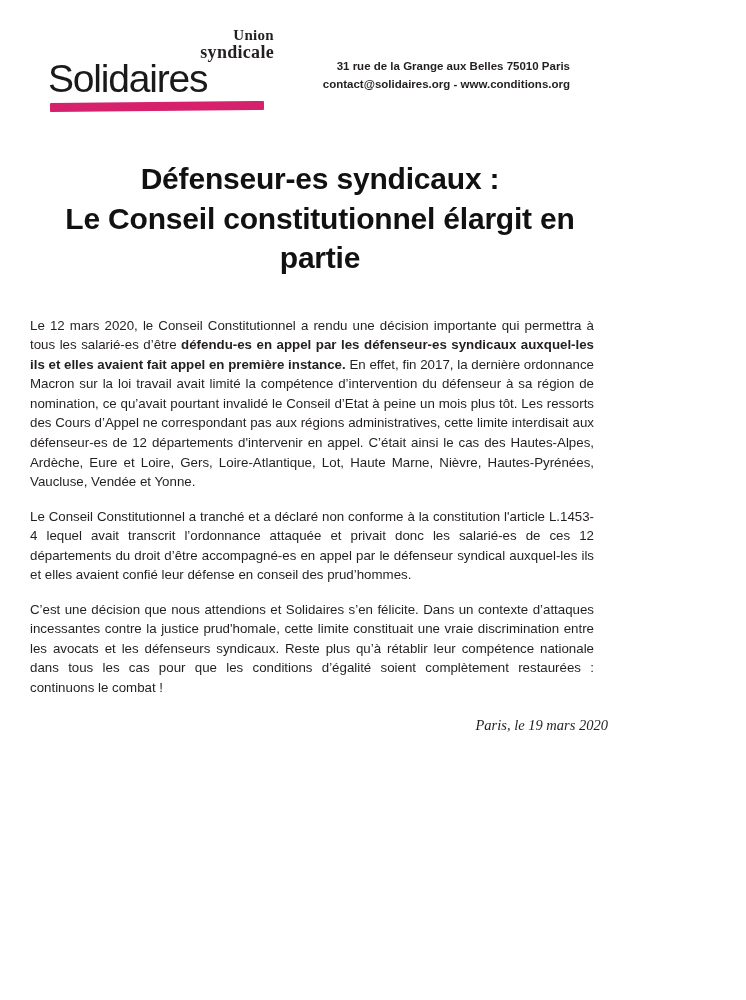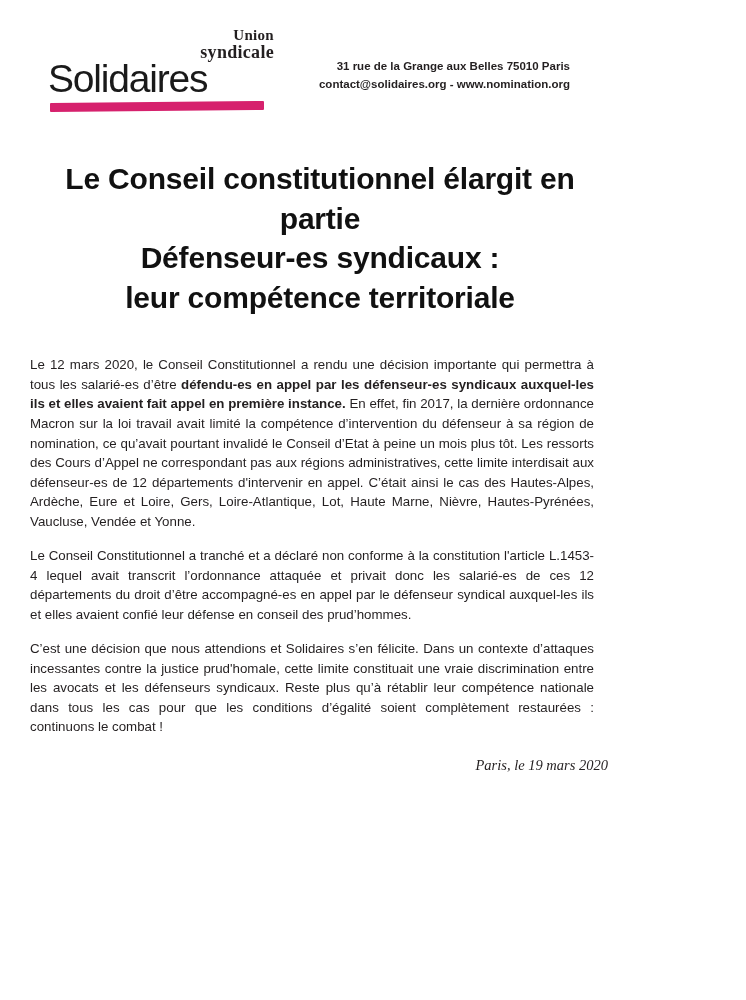--- a/index.html
+++ b/index.html
@@ -127,29 +127,28 @@
       <div class="logo-union">
         <span class="l1">Union</span>
         <span class="l2">syndicale</span>
       </div>
       <div class="logo-word">Solidaires</div>
       <div class="logo-underline"></div>
     </div>
 
     <div class="contact-block">
       <div>31 rue de la Grange aux Belles   75010 Paris</div>
-      <div>contact@solidaires.org   -   www.nomination.org</div>
+      <div>contact@solidaires.org   -   www.conditions.org</div>
     </div>
 
   </div>
 
   <div class="title">
+    <span class="tl">Défenseur-es syndicaux :</span>
     <span class="tl">Le Conseil constitutionnel élargit en partie</span>
-    <span class="tl">Défenseur-es syndicaux :</span>
-    <span class="tl">leur compétence territoriale</span>
   </div>
 
   <div class="body-text">
     <p><span>Le 12 mars 2020, le Conseil Constitutionnel a rendu une décision importante qui permettra à tous les salarié-es d’être </span><b>défendu-es en appel par les défenseur-es syndicaux auxquel-les ils et elles avaient fait appel en première instance.</b><span> En effet, fin 2017, la dernière ordonnance Macron sur la loi travail avait limité la compétence d’intervention du défenseur à sa région de nomination, ce qu’avait pourtant invalidé le Conseil d’Etat à peine un mois plus tôt. Les ressorts des Cours d’Appel ne correspondant pas aux régions administratives, cette limite interdisait aux défenseur-es de 12 départements d'intervenir en appel. C’était ainsi le cas des Hautes-Alpes, Ardèche, Eure et Loire, Gers, Loire-Atlantique, Lot, Haute Marne, Nièvre, Hautes-Pyrénées, Vaucluse, Vendée et Yonne.</span></p>
     <p>Le Conseil Constitutionnel a tranché et a déclaré non conforme à la constitution l'article L.1453-4 lequel avait transcrit l’ordonnance attaquée et privait donc les salarié-es de ces 12 départements du droit d’être accompagné-es en appel par le défenseur syndical auxquel-les ils et elles avaient confié leur défense en conseil des prud’hommes.</p>
     <p>C’est une décision que nous attendions et Solidaires s’en félicite. Dans un contexte d’attaques incessantes contre la justice prud'homale, cette limite constituait une vraie discrimination entre les avocats et les défenseurs syndicaux. Reste plus qu’à rétablir leur compétence nationale dans tous les cas pour que les conditions d’égalité soient complètement restaurées : continuons le combat !</p>
   </div>
 
   <div class="signature">Paris, le 19 mars 2020</div>
 

